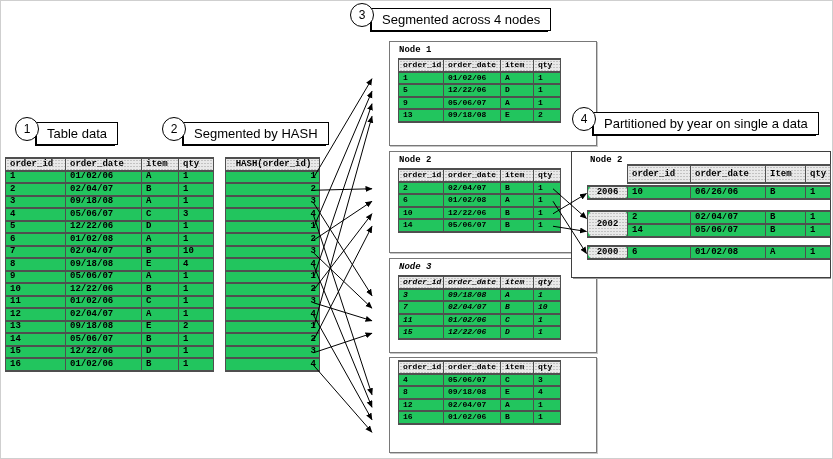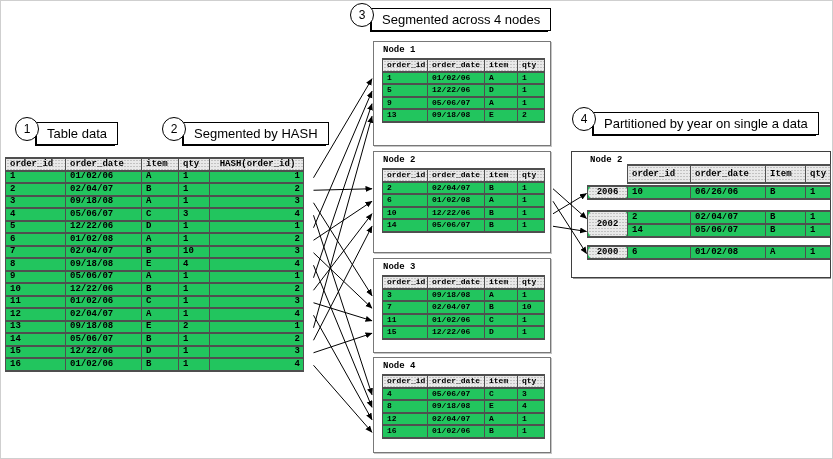--- a/index.html
+++ b/index.html
@@ -20,21 +20,21 @@
   .t-main td,.t-main th{height:10.5px;}
   .t-hash td{text-align:right;padding-right:3px;}
   .t-hash th{text-align:center;}
   .t-node{font-size:8px;}
   .t-node td,.t-node th{height:10.5px;}
   .t-part{font-size:9px;}
   .t-part th{height:16px;}
   .t-part td{height:11px;border-radius:6px;}
   td.ycell{text-align:center;font-size:9px;padding:0;}
   
-  .node-box{position:absolute;left:372px;width:178px;background:#fff;
+  .node-box{position:absolute;left:388px;width:208px;background:#fff;
     border:1px solid #787878;box-shadow:1px 1px 0 #c6c6c6;box-sizing:border-box;}
   .node-title{font-family:"Liberation Mono","DejaVu Sans Mono",monospace;
     font-weight:bold;font-size:9px;padding:3px 0 0 9px;line-height:11px;}
   .node-box table{margin:2px 0 0 8px;}
   
   .part-box{position:absolute;left:570px;top:150px;width:260px;height:127px;
     background:#fff;border:1px solid #3f3f3f;box-shadow:1px 2px 0 -1px #9a9a9a;
     box-sizing:border-box;}
   .part-title{position:absolute;left:18px;top:3px;
     font-family:"Liberation Mono","DejaVu Sans Mono",monospace;
@@ -183,21 +183,21 @@
         </tr>
         <tr>
           <td>16</td>
           <td>01/02/06</td>
           <td>B</td>
           <td>1</td>
         </tr>
       </tbody>
     </table>
 
-  <table class="dtable t-main t-hash" id="hash-table" style="position:absolute;left:208px;top:156px;width:94px;">
+  <table class="dtable t-main t-hash" id="hash-table" style="position:absolute;left:224px;top:156px;width:94px;">
       <colgroup>
         <col style="width: 94px;">
       </colgroup>
       <tbody>
         <tr>
           <th class="hdrbg">HASH(order_id)</th>
         </tr>
         <tr>
           <td>1</td>
         </tr>
@@ -328,21 +328,21 @@
           </tr>
           <tr>
             <td>14</td>
             <td>05/06/07</td>
             <td>B</td>
             <td>1</td>
           </tr>
         </tbody>
       </table>
   </div>
-  <div class="node-box" id="node-box-2" style="top:257px;height:95px;">
+  <div class="node-box" id="node-box-2" style="top:257px;height:95px;font-style:italic;">
     <div class="node-title">Node 3</div>
     <table class="dtable t-node" id="node-table-2" style="width:162px;">
         <colgroup>
           <col style="width: 45px;">
           <col style="width: 57px;">
           <col style="width: 33px;">
           <col style="width: 27px;">
         </colgroup>
         <tbody>
           <tr>
@@ -372,21 +372,20 @@
           <tr>
             <td>15</td>
             <td>12/22/06</td>
             <td>D</td>
             <td>1</td>
           </tr>
         </tbody>
       </table>
   </div>
   <div class="node-box" id="node-box-3" style="top:356px;height:96px;">
-    <div class="node-title">Node 4</div>
     <table class="dtable t-node" id="node-table-3" style="width:162px;">
         <colgroup>
           <col style="width: 45px;">
           <col style="width: 57px;">
           <col style="width: 33px;">
           <col style="width: 27px;">
         </colgroup>
         <tbody>
           <tr>
             <th class="hdrbg">order_id</th>

